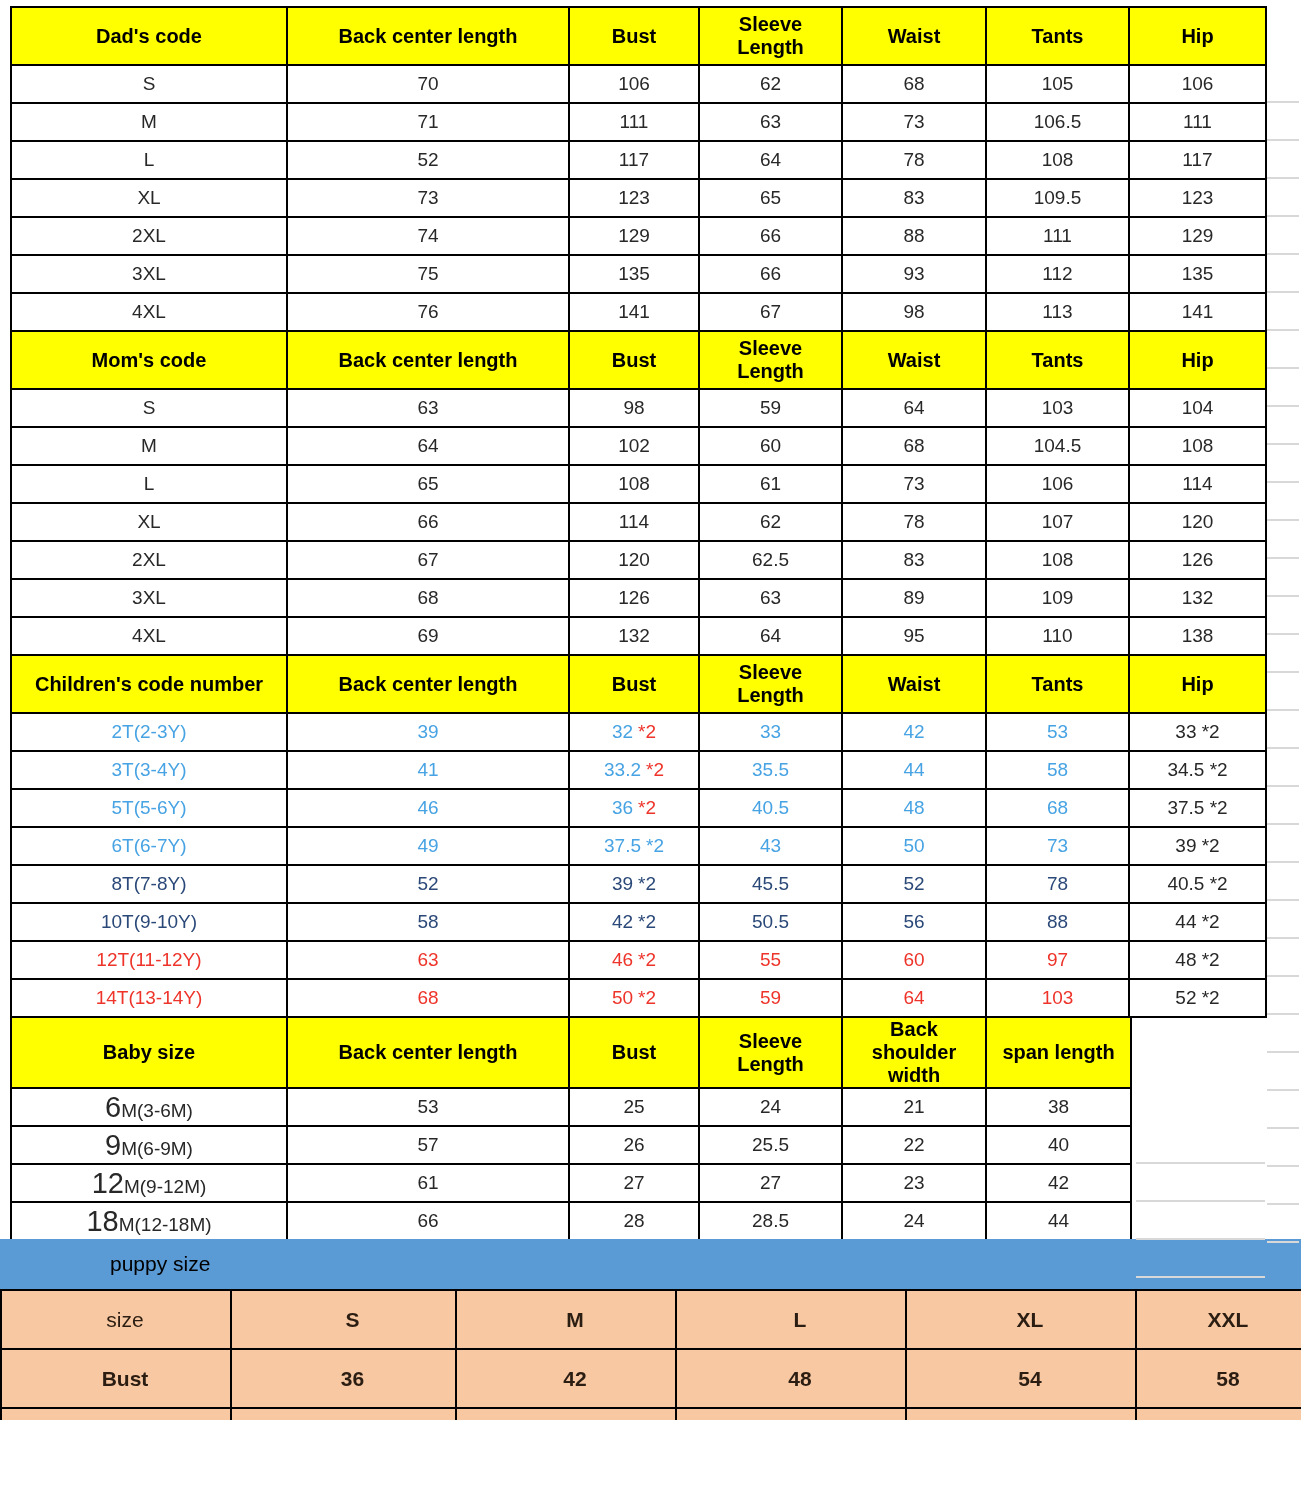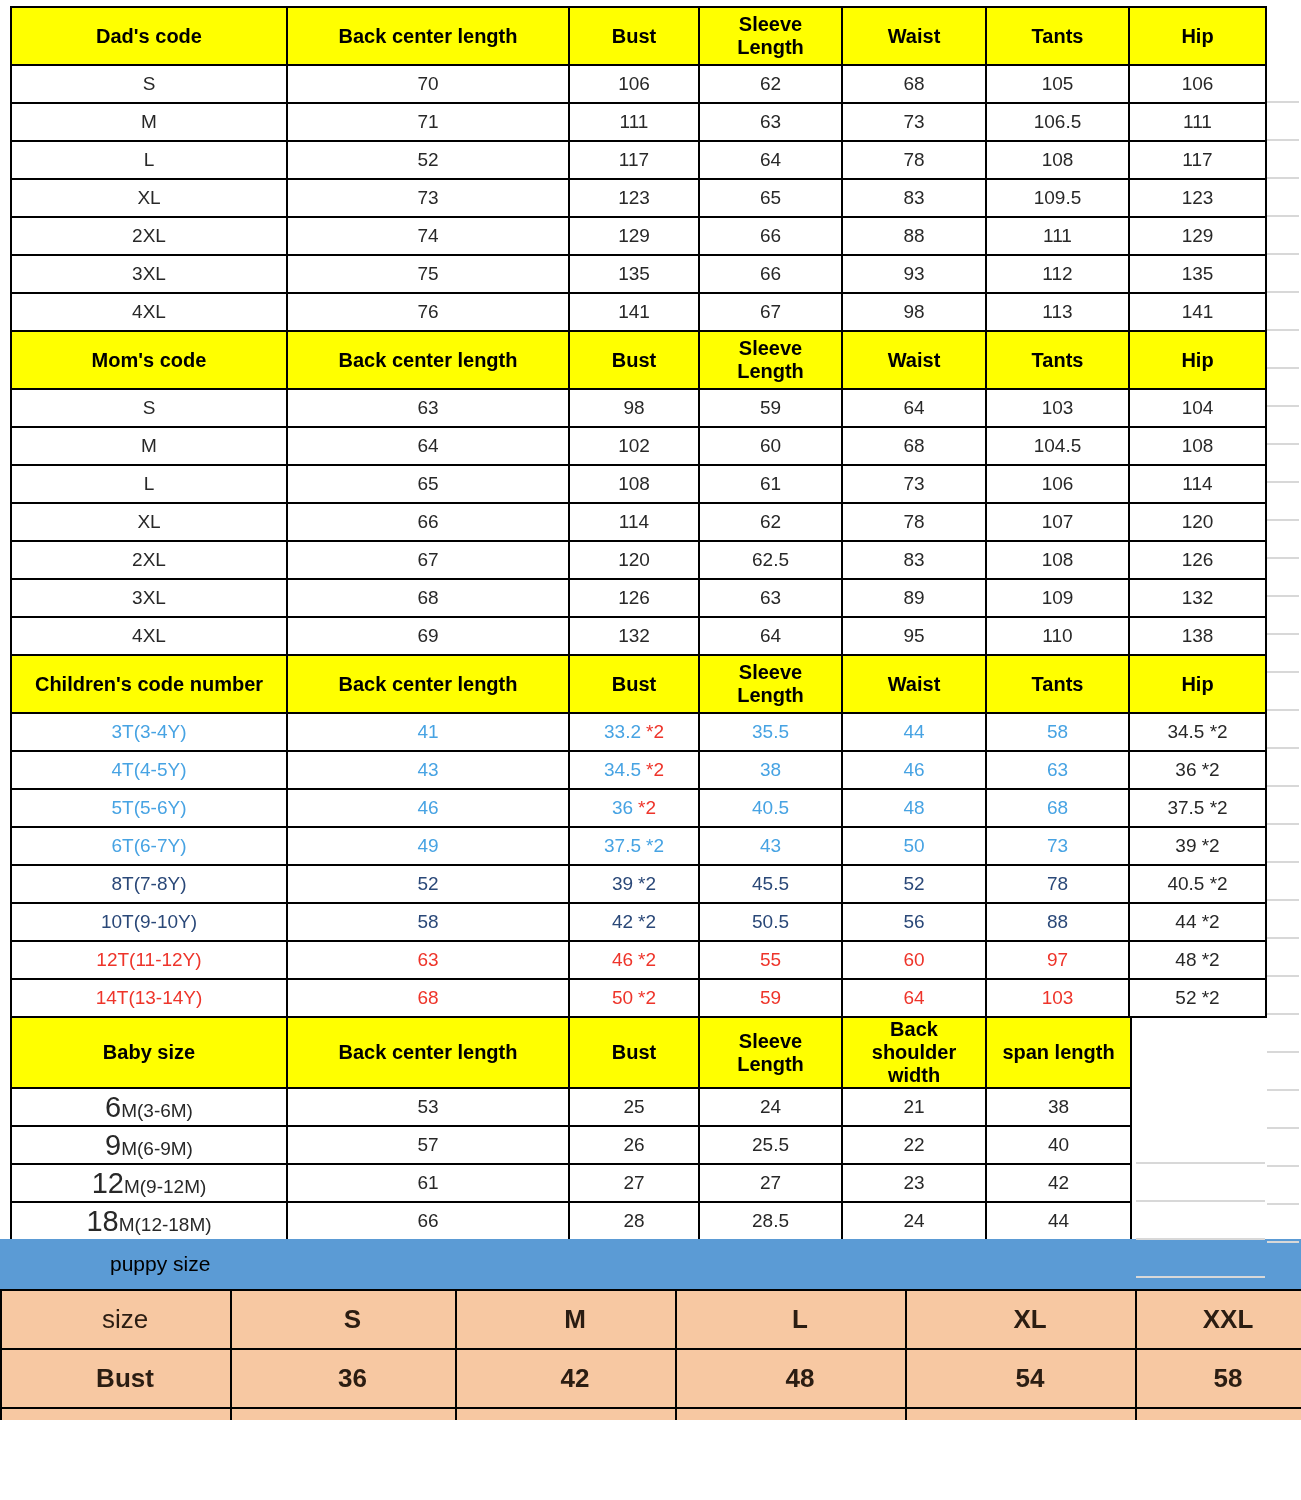--- a/index.html
+++ b/index.html
@@ -18,21 +18,21 @@
   .c-blue{color:var(--blue);}
   .c-navy{color:var(--navy);margin-left:48px;}
   .c-red{color:var(--red);}
   .suf{margin-left:5px;}
   .baby-label{text-align:right;}
   .baby-big{font-size:29px;line-height:29px;}
   .baby-rest{font-size:19px;}
   .band{position:relative;width:1301px;height:50px;background:var(--band);margin-top:-2px;}
   .band span{position:absolute;left:110px;top:50%;transform:translateY(-50%);font-size:21px;color:#000;}
   table.pup{width:1301px;}
-  .pup th,.pup td{height:57px;background:var(--peach);font-size:26px;font-weight:700;color:#2b1d12;padding-left:18px;}
+  .pup th,.pup td{height:57px;background:var(--peach);font-size:21px;font-weight:700;color:#2b1d12;padding-left:18px;}
   .pup .corner{font-weight:400;}
   .ghost{position:absolute;pointer-events:none;background:repeating-linear-gradient(to bottom,transparent 0px,transparent 36px,var(--grid) 36px,var(--grid) 38px);}
 </style>
 </head>
 <body>
 
 <div class="sheet" id="sheet">
   <div class="spacer"></div>
   <div id="upper-mount">
       <table class="grid fam">
@@ -234,36 +234,36 @@
               <div>Sleeve</div>
               <div>Length</div>
             </th>
             <th><span>Waist</span></th>
             <th><span>Tants</span></th>
             <th><span>Hip</span></th>
           </tr>
         </thead>
         <tbody>
           <tr>
+            <td class="c-blue"><span>2T(2-3Y)</span></td>
+            <td class="c-blue"><span>39</span></td>
+            <td class="c-blue"><span>32</span><span class="suf c-red">*2</span></td>
+            <td class="c-blue"><span>33</span></td>
+            <td class="c-blue"><span>42</span></td>
+            <td class="c-blue"><span>53</span></td>
+            <td class="c-ink"><span>33 *2</span></td>
+          </tr>
+          <tr>
             <td class="c-blue"><span>3T(3-4Y)</span></td>
             <td class="c-blue"><span>41</span></td>
             <td class="c-blue"><span>33.2</span><span class="suf c-red">*2</span></td>
             <td class="c-blue"><span>35.5</span></td>
             <td class="c-blue"><span>44</span></td>
             <td class="c-blue"><span>58</span></td>
             <td class="c-ink"><span>34.5 *2</span></td>
-          </tr>
-          <tr>
-            <td class="c-blue"><span>4T(4-5Y)</span></td>
-            <td class="c-blue"><span>43</span></td>
-            <td class="c-blue"><span>34.5</span><span class="suf c-red">*2</span></td>
-            <td class="c-blue"><span>38</span></td>
-            <td class="c-blue"><span>46</span></td>
-            <td class="c-blue"><span>63</span></td>
-            <td class="c-ink"><span>36 *2</span></td>
           </tr>
           <tr>
             <td class="c-blue"><span>5T(5-6Y)</span></td>
             <td class="c-blue"><span>46</span></td>
             <td class="c-blue"><span>36</span><span class="suf c-red">*2</span></td>
             <td class="c-blue"><span>40.5</span></td>
             <td class="c-blue"><span>48</span></td>
             <td class="c-blue"><span>68</span></td>
             <td class="c-ink"><span>37.5 *2</span></td>
           </tr>

